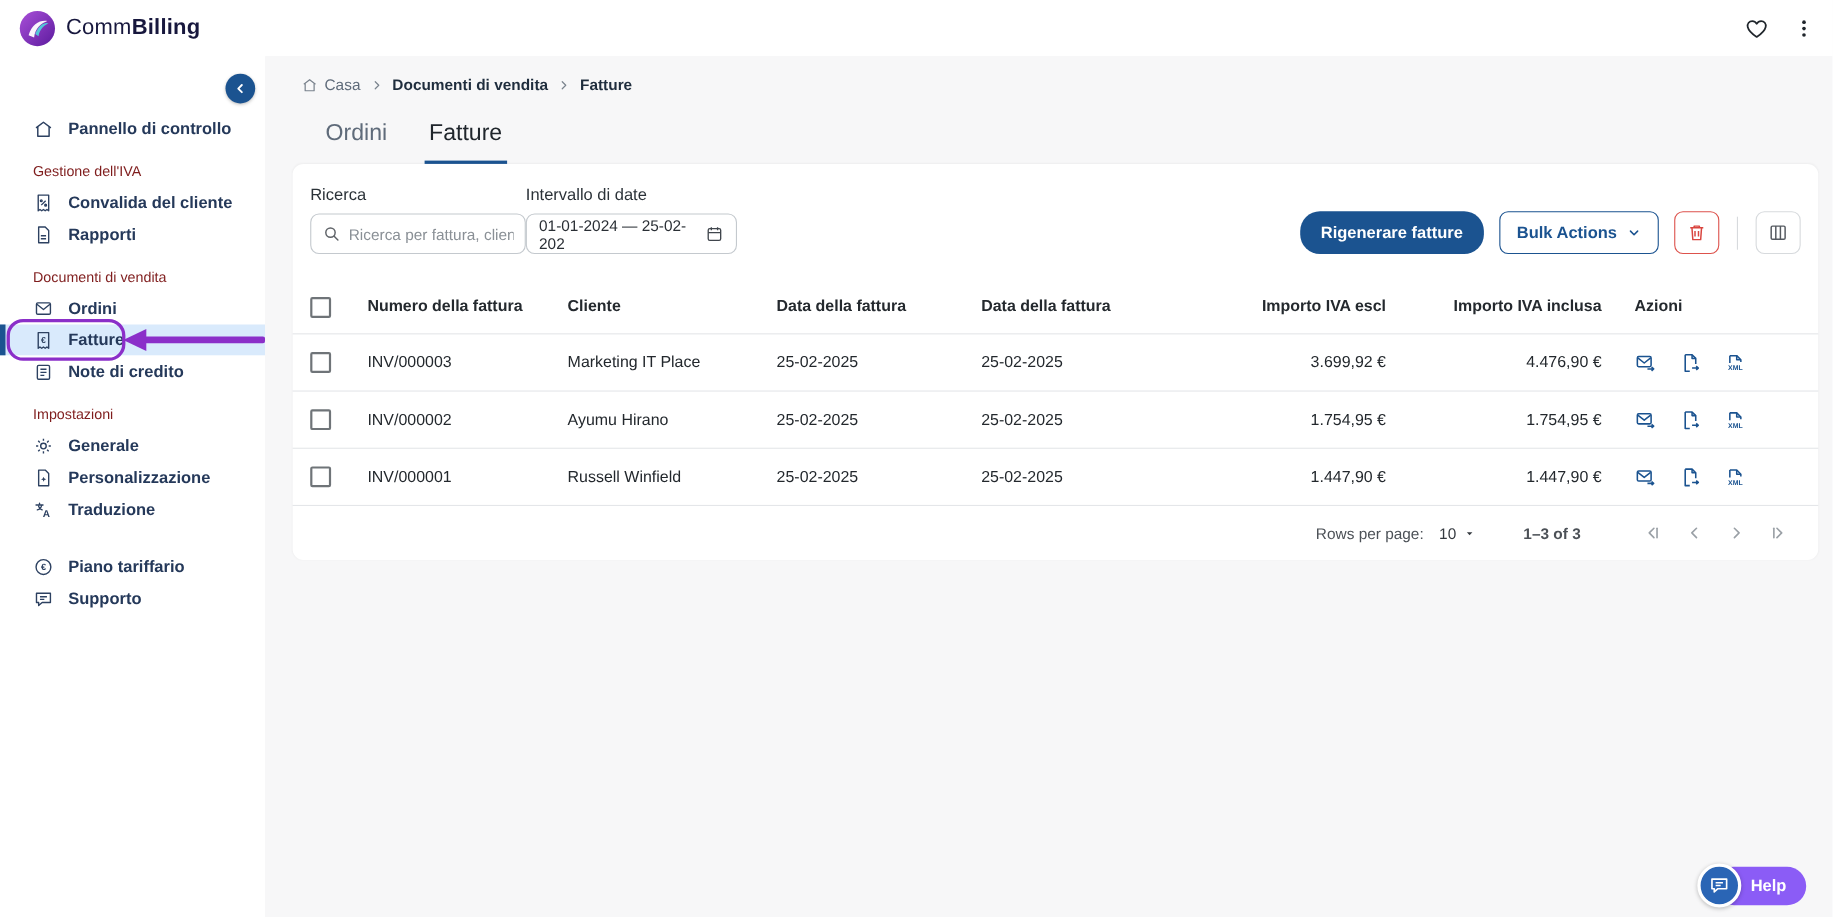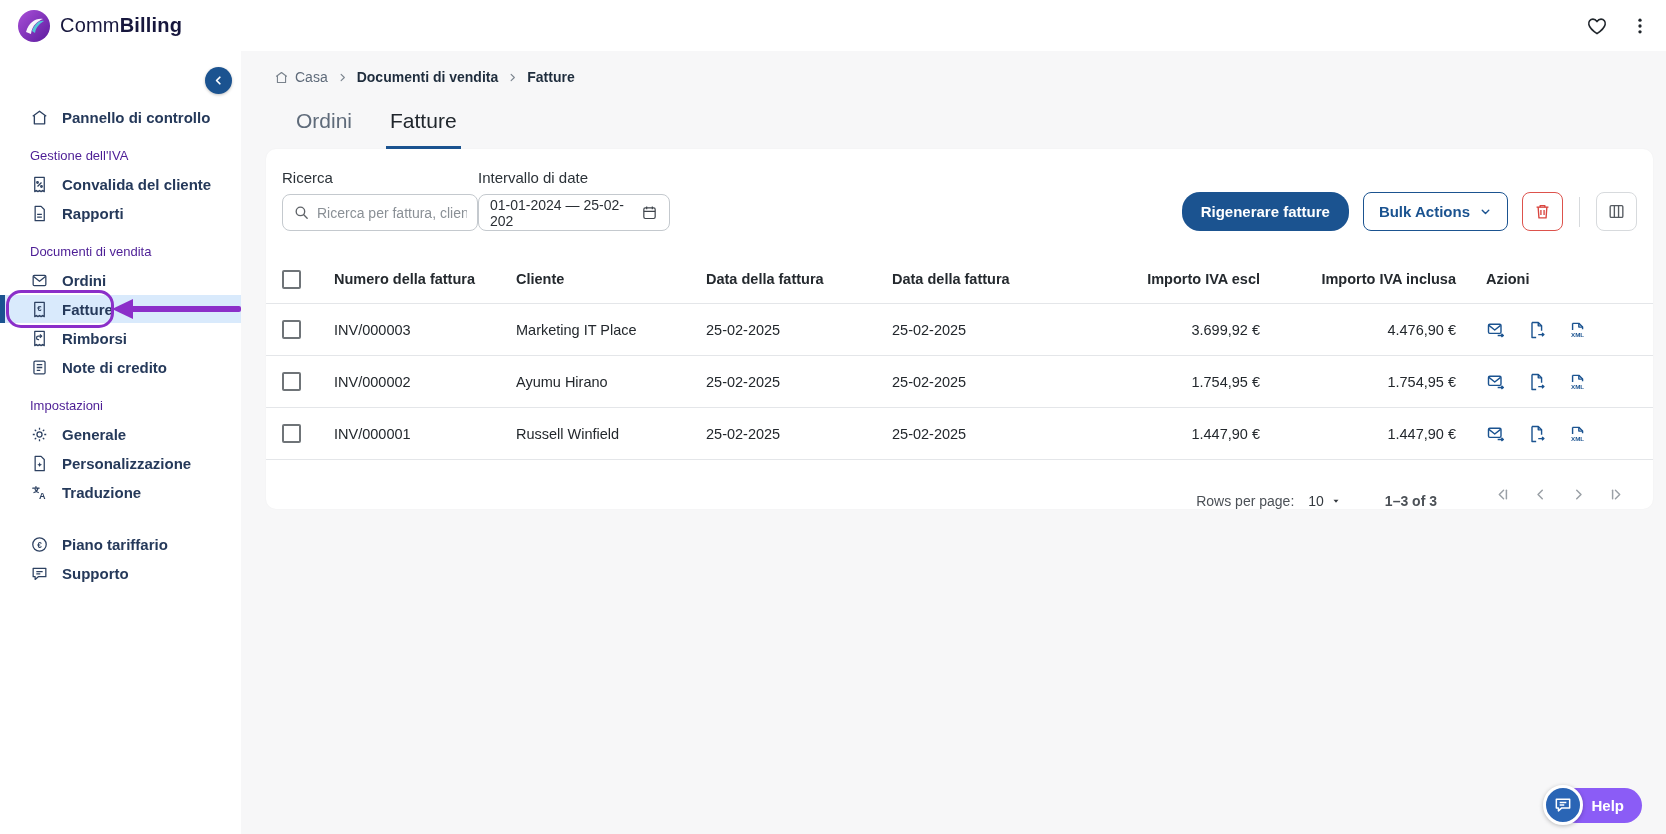--- a/index.html
+++ b/index.html
@@ -17,21 +17,21 @@
   
   .shell { display:flex; height:783px; }
   .sidebar { width:241px; background:#fff; position:relative; flex:none; }
   .collapse-btn { position:absolute; top:16px; right:9px; width:27px; height:27px; border-radius:50%;
     background:#1b5390; border:none; color:#fff; display:flex; align-items:center; justify-content:center; cursor:pointer;
     box-shadow:0 1px 3px rgba(0,0,0,.25); }
   .nav { margin-top:52px; }
   .nav-item { height:28px; display:flex; align-items:center; gap:13px; padding-left:30px;
     font-size:15px; font-weight:bold; color:#25395a; cursor:pointer; position:relative; margin-bottom:1px; }
   .nav-item .icn { width:19px; height:19px; flex:none; display:flex; color:#2d4161; }
-  .nav-section-title { margin:17px 0 7px 30px; font-size:13px; color:#4c1d95; font-weight:normal; }
+  .nav-section-title { margin:17px 0 7px 30px; font-size:13px; color:#7f1d1d; font-weight:normal; }
   .nav-footer { margin-top:24px; }
   .nav-item.active { background:#d9eafc; }
   .nav-item.active::before { content:""; position:absolute; left:0; top:0; bottom:0; width:5px; background:#1b5390; }
   
   .anno-box { position:absolute; left:6px; top:-5px; width:108px; height:38px;
     border:3.5px solid #8b2fc9; border-radius:15px; pointer-events:none; }
   .anno-arrow-shaft { position:absolute; left:131px; right:0px; top:50%; margin-top:-3px; height:6px;
     background:#8b2fc9; border-radius:2px; pointer-events:none; }
   .anno-arrow-head { position:absolute; left:112px; top:50%; transform:translateY(-50%);
     width:0; height:0; border-top:10px solid transparent; border-bottom:10px solid transparent;
@@ -83,21 +83,21 @@
     align-items:center; padding:0 0 0 16px; }
   .thead { height:48px; font-weight:bold; font-size:14.5px; color:#24292e; }
   .trow { height:52px; border-top:1px solid #e4e6e9; font-size:14.5px; color:#23282d; }
   .cell-num { text-align:right; padding-right:4px; }
   .checkbox { width:19px; height:19px; border:2px solid #6f7478; border-radius:2px; background:#fff; cursor:pointer; }
   .actions { display:flex; align-items:center; gap:21px; padding-left:26px; color:#1b5390; }
   .actions .act { display:flex; cursor:pointer; color:#1b5390; background:none; border:none; padding:0; }
   .th-actions { padding-left:26px; }
 
   
-  .pagination { height:50px; border-top:1px solid #e4e6e9; display:flex; align-items:flex-end;
+  .pagination { height:50px; border-top:1px solid #e4e6e9; display:flex; align-items:center;
     justify-content:flex-end; gap:0; padding-right:18px; font-size:14px; color:#4c5157; }
   .rpp-label { margin-right:14px; }
   .rpp-select { display:flex; align-items:center; gap:7px; cursor:pointer; color:#34393f; margin-right:44px; }
   .page-range { margin-right:46px;font-weight:bold; }
   .pg-btn { background:none; border:none; color:#9aa0a6; display:flex; align-items:center;
     justify-content:center; width:38px; height:30px; cursor:pointer; }
 
   
   .help-fab { position:absolute; right:24px; bottom:9px; display:flex; align-items:center; z-index:5; }
   .help-chat { width:40px; height:40px; border-radius:50%; background:#2a65b5; border:3px solid #fff;
@@ -202,30 +202,20 @@
             </svg>
         </span>
         <span>Fatture</span>
         <span class="anno-box"></span>
         <span class="anno-arrow-shaft"></span>
         <span class="anno-arrow-head"></span>
       </div>
       <div class="nav-item">
         <span class="icn">
           <svg viewBox="0 0 24 24" fill="none" stroke="currentColor" stroke-width="1.6" stroke-linejoin="round">
-              <path d="M6 3 H18 V21 L16 19.5 L14 21 L12 19.5 L10 21 L8 19.5 L6 21 Z"></path>
-              <path d="M14.5 9 H10.5 A2.2 2.2 0 0 0 10.5 13.5 H11.5"></path>
-              <path d="M12.5 7 L14.8 9 L12.5 11"></path>
-            </svg>
-        </span>
-        <span>Rimborsi</span>
-      </div>
-      <div class="nav-item">
-        <span class="icn">
-          <svg viewBox="0 0 24 24" fill="none" stroke="currentColor" stroke-width="1.6" stroke-linejoin="round">
               <rect x="5" y="4" width="14" height="16" rx="1.5"></rect>
               <path d="M8.5 8.5 H15.5 M8.5 12 H15.5 M8.5 15.5 H13"></path>
             </svg>
         </span>
         <span>Note di credito</span>
       </div>
 
       <div class="nav-section-title">Impostazioni</div>
       <div class="nav-item">
         <span class="icn">

